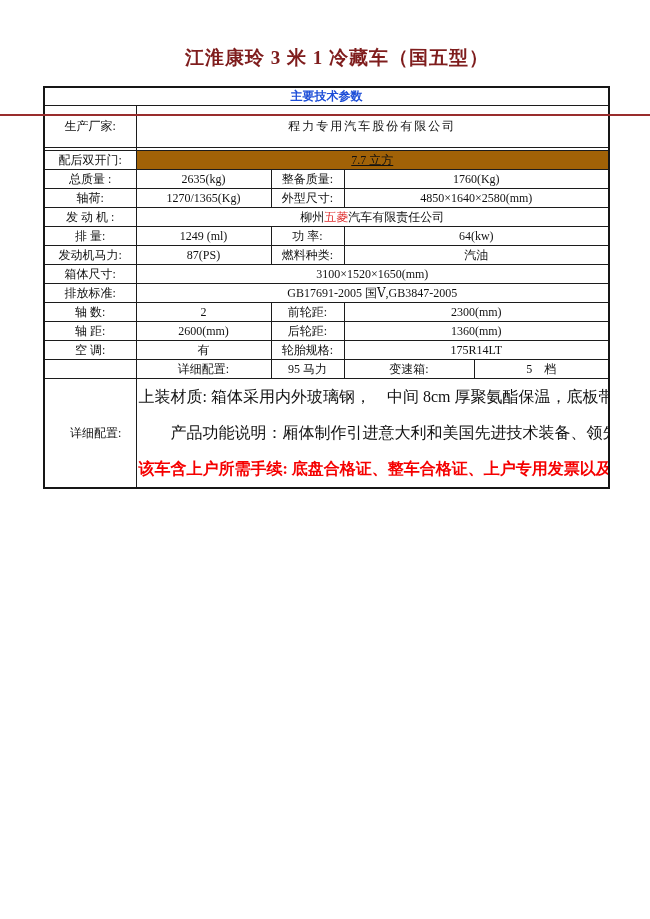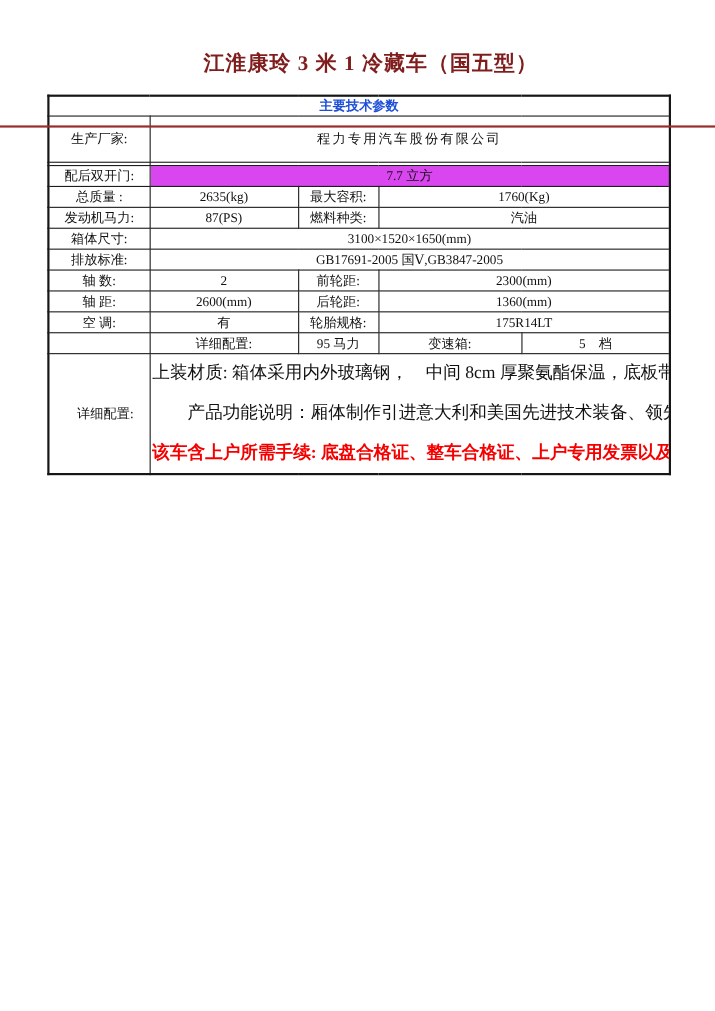--- a/index.html
+++ b/index.html
@@ -76,32 +76,48 @@
       <td colspan="4" class="manu-val">程力专用汽车股份有限公司</td>
     </tr>
 
     <tr class="spacer">
       <td></td>
       <td colspan="4"></td>
     </tr>
 
     <tr>
       <td>配后双开门:</td>
-      <td colspan="4" class="shaded" style="background: #d946ef;">7.7 立方</td>
+      <td colspan="4" class="shaded" style="background: #a16207; text-decoration: underline;">7.7 立方</td>
     </tr>
 
     <tr>
       <td>总质量 :</td>
       <td>2635(kg)</td>
-      <td>最大容积:</td>
+      <td>整备质量:</td>
       <td colspan="2">1760(Kg)</td>
     </tr>
 
+    <tr>
+      <td>轴荷:</td>
+      <td>1270/1365(Kg)</td>
+      <td>外型尺寸:</td>
+      <td colspan="2">4850×1640×2580(mm)</td>
+    </tr>
 
+    <tr>
+      <td>发 动 机 :</td>
+      <td colspan="4"><span>柳州</span><span class="brand" style="color: rgb(224, 48, 48);">五菱</span><span>汽车有限责任公司</span></td>
+    </tr>
 
+    <tr>
+      <td>排 量:</td>
+      <td>1249 (ml)</td>
+      <td>功 率:</td>
+      <td colspan="2">64(kw)</td>
+    </tr>
 
     <tr>
       <td>发动机马力:</td>
       <td>87(PS)</td>
       <td>燃料种类:</td>
       <td colspan="2">汽油</td>
     </tr>
 
     <tr>
       <td>箱体尺寸:</td>

